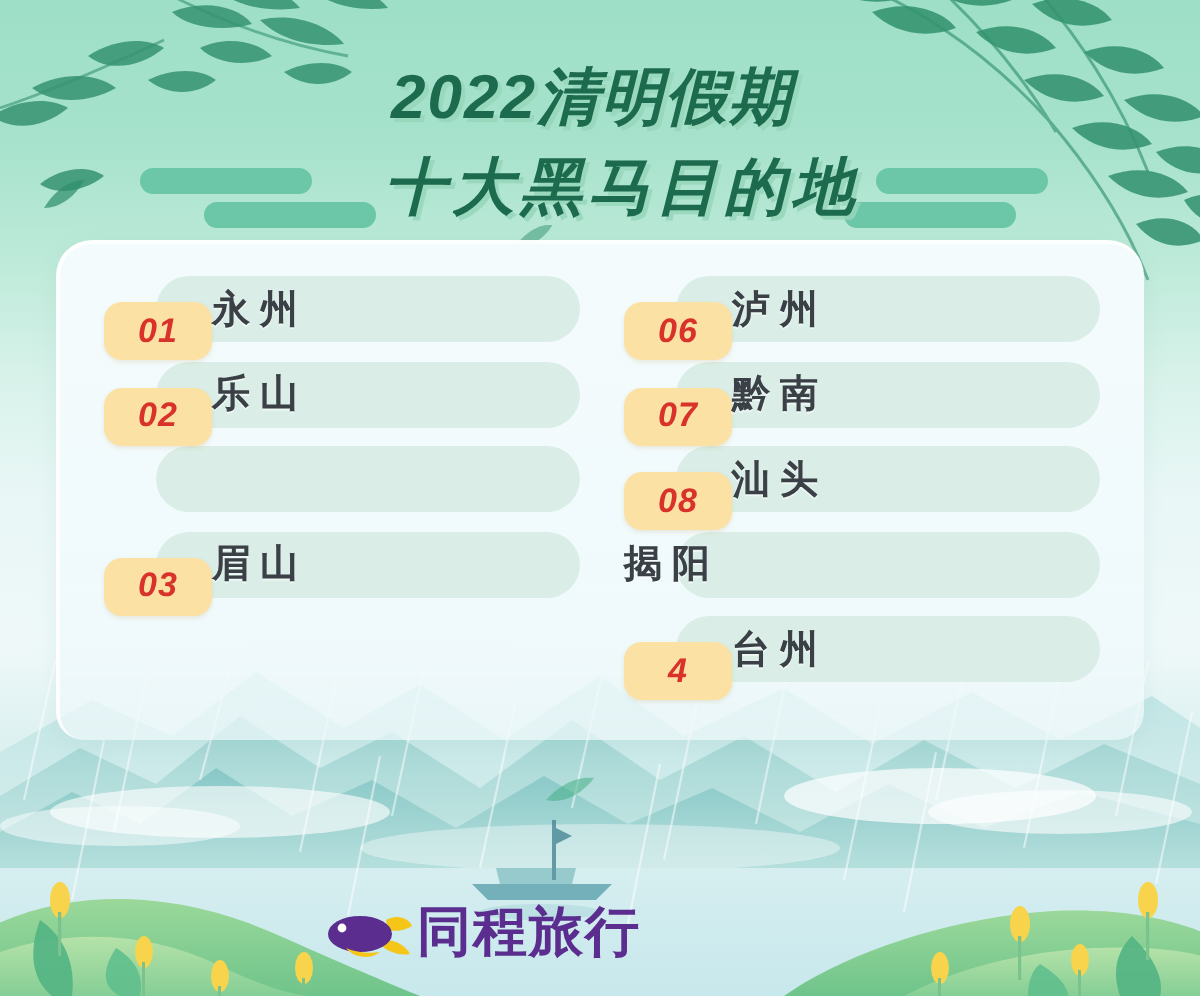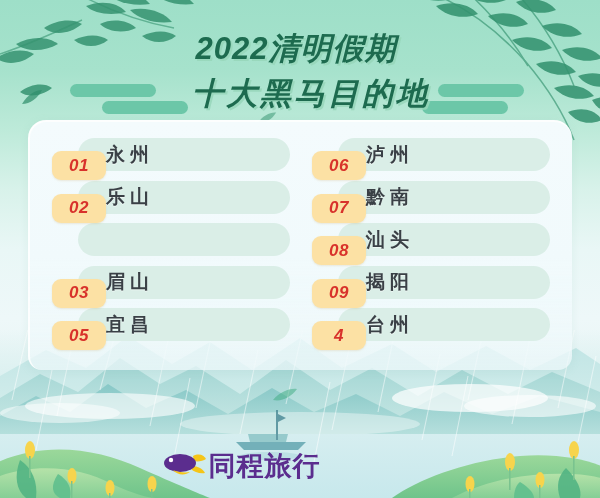--- a/index.html
+++ b/index.html
@@ -90,21 +90,21 @@
     text-shadow:0 1px 0 rgba(255,255,255,.5);
   }
 
   
   .scene { position:absolute; left:0; bottom:0; width:600px; height:200px; pointer-events:none; }
   .rain { position:absolute; left:0; top:330px; width:600px; height:168px; pointer-events:none; }
 
   
   .brand{
     position:absolute; left:0; bottom:14px; width:483px;
-    display:flex; align-items:flex-start; justify-content:center; gap:2px;
+    display:flex; align-items:center; justify-content:center; gap:2px;
   }
   .brand-name{
     color:#5b2d8e; font-size:27px; font-weight:900; letter-spacing:1px;
   }
   .brand-mark { width:44px; height:28px; }
 </style>
 </head>
 <body>
 
 <div class="poster">
@@ -301,46 +301,40 @@
           <div class="city">乐山</div>
         </div>
         <div class="row">
           <div class="row-bg"></div>
         </div>
         <div class="row">
           <div class="row-bg"></div>
           <div class="badge">03</div>
           <div class="city">眉山</div>
         </div>
-        <div class="row">
-          <div class="row-bg"></div>
-          <div class="badge">05</div>
-          <div class="city">宜昌</div>
-        </div>
       </div>
 
       <div class="col">
         <div class="row">
           <div class="row-bg"></div>
           <div class="badge">06</div>
           <div class="city">泸州</div>
         </div>
         <div class="row">
           <div class="row-bg"></div>
           <div class="badge">07</div>
           <div class="city">黔南</div>
         </div>
         <div class="row">
           <div class="row-bg"></div>
           <div class="badge">08</div>
           <div class="city">汕头</div>
         </div>
         <div class="row">
           <div class="row-bg"></div>
-          <div class="badge">09</div>
           <div class="city">揭阳</div>
         </div>
         <div class="row">
           <div class="row-bg"></div>
           <div class="badge">4</div>
           <div class="city">台州</div>
         </div>
       </div>
     </div>
   </div>

